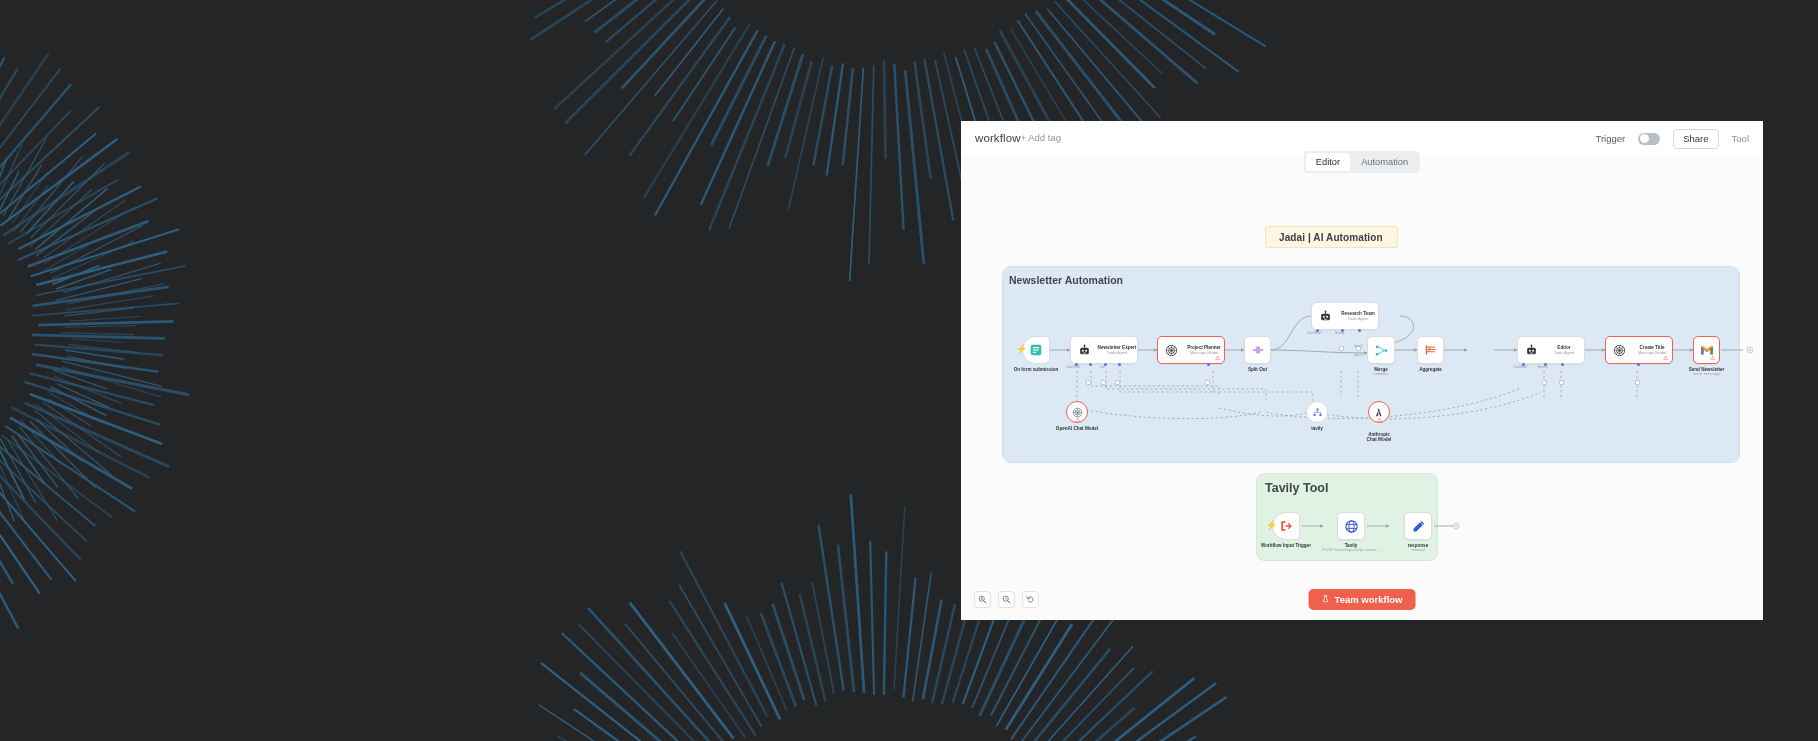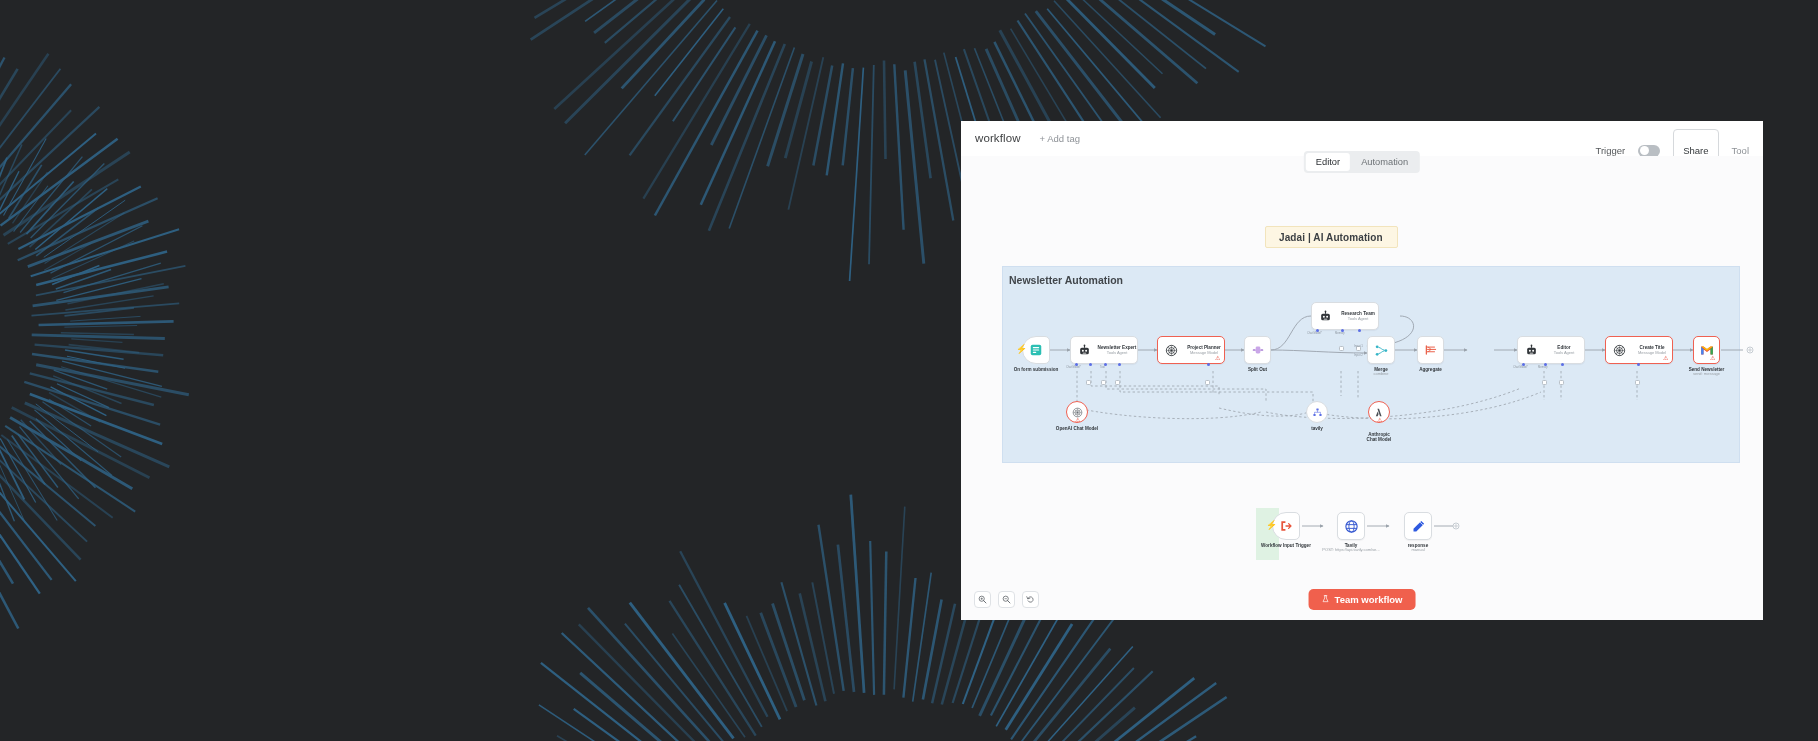--- a/index.html
+++ b/index.html
@@ -20,40 +20,40 @@
     background:#ffffff;
     overflow:hidden;
   }
 
   
   .hdr{
     position:relative; height:35px; background:#fff;
   }
   .hdr-left{
     position:absolute; left:14px; top:11px;
-    display:flex; align-items:center; gap:19px;
+    display:flex; align-items:flex-start; 
   }
   .wf-name{ font-size:11.5px; color:#404244; font-weight:400; letter-spacing:.1px;}
   .add-tag{ font-size:9.5px; color:#8e9297; }
   .hdr-right{
     position:absolute; right:14px; top:8px;
     display:flex; align-items:center; gap:13px;
   }
   .inactive-lbl{ font-size:9.5px; color:#55585b; }
   .toggle{
     width:22px; height:12px; border-radius:7px; background:#b9bec3;
     position:relative; display:inline-block;
   }
   .toggle::after{
     content:""; position:absolute; left:1.5px; top:1.5px;
     width:9px; height:9px; border-radius:50%; background:#fff;
   }
   .share-btn{
     border:1px solid #d6d9dc; border-radius:4px;
-    font-size:9.5px; color:#33373a; padding:16px 9px; background:#fff;
+    font-size:9.5px; color:#33373a; padding:4px 9px; background:#fff;
     line-height:1;
   }
   .saved-lbl{ font-size:9.5px; color:#8e9297; }
 
   
   .tabs{
     position:absolute; left:50%; transform:translateX(-50%); top:30px;
     display:flex; background:#ebedef; border-radius:4px; padding:2px; gap:1px;
     z-index:6;
   }
@@ -72,21 +72,21 @@
   
   .sticky{
     position:absolute; left:304px; top:70px; width:133px; height:22px;
     background:#fdf6e3; border:1px solid #f2e4bc; border-radius:2px;
     display:flex; align-items:center; padding-left:13px;
   }
   .sticky span{ font-size:10px; color:#3b3f43; font-weight:600; letter-spacing:.1px;}
 
   
   .group{
-    position:absolute; border-radius:0;
+    position:absolute; border-radius:9px;
   }
   .group-blue{
     left:41px; top:110px; width:738px; height:197px;
     background:#dce9f5; border:1px solid #cfdff0;
   }
   .group-green{
     left:295px; top:317px; width:182px; height:88px;
     background:#dff2e3; border:1px solid #cfe9d6;
   }
   .group-green2{
@@ -398,20 +398,23 @@
     <div class="sticky">
       <span>Jadai | AI Automation</span>
     </div>
 
     <div class="group group-blue">
       <div class="group-title gt-blue">Newsletter Automation</div>
     </div>
 
     <div class="group group-green2"></div>
 
+    <div class="group group-green">
+      <div class="group-title gt-green">Tavily Tool</div>
+    </div>
 
     <svg class="edges" viewBox="0 0 802 464" preserveAspectRatio="none">
       <defs>
         <marker id="ar" markerWidth="5" markerHeight="5" refX="3.4" refY="2" orient="auto">
           <path d="M0,0 L4,2 L0,4 z" fill="#9aa2ab"></path>
         </marker>
       </defs>
       <g stroke="#9aa2ab" stroke-width="0.9" fill="none">
 
         <path d="M89,194 L109,194" marker-end="url(#ar)"></path>

